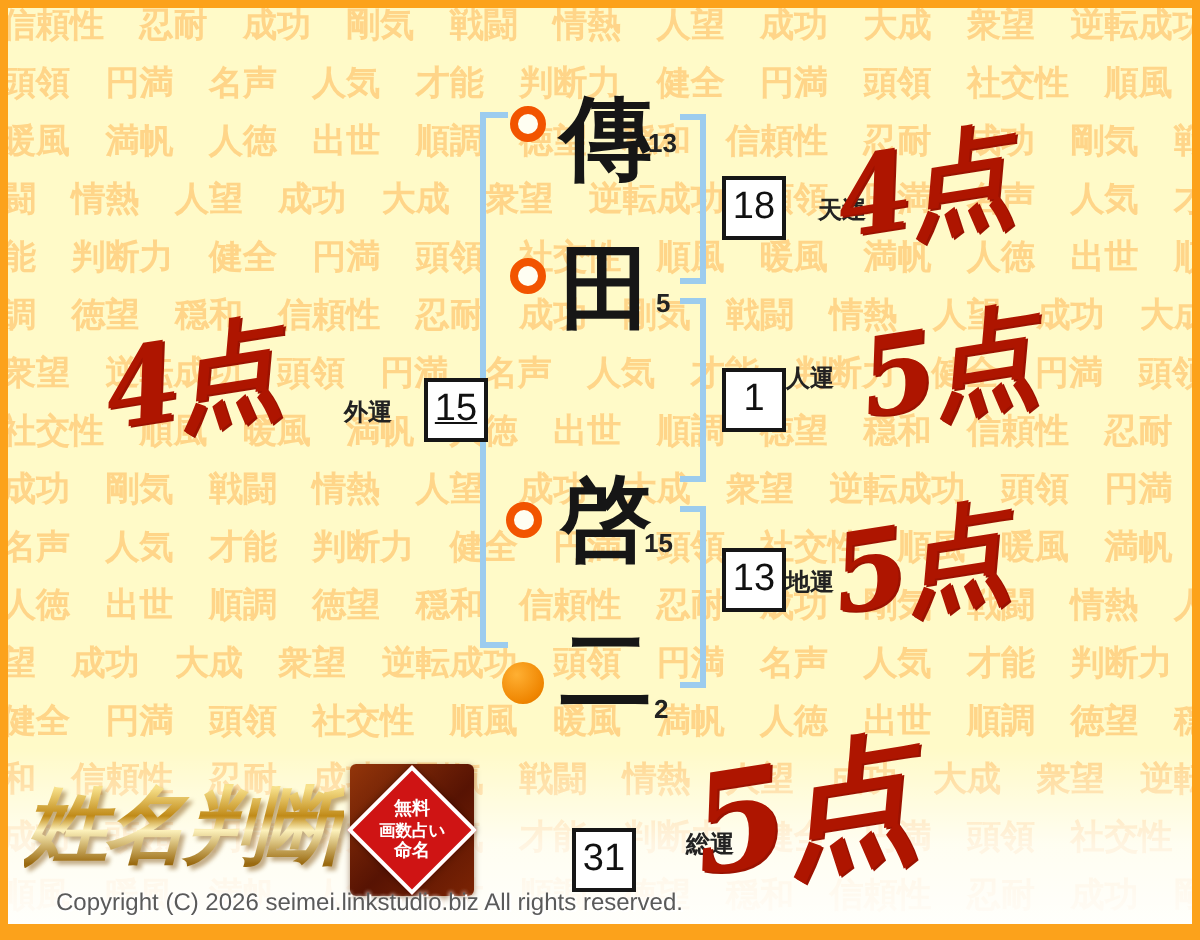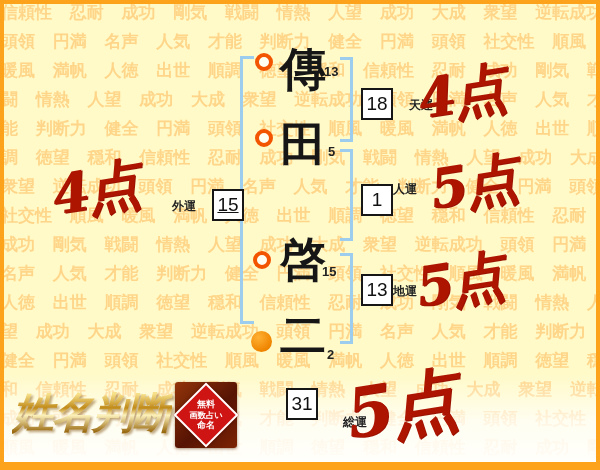--- a/index.html
+++ b/index.html
@@ -121,34 +121,35 @@
 
   <div class="abs fortune-label" style="left:168px; top:194px;">外運</div>
   <div class="abs num-box" style="left:208px; top:185px;text-decoration:underline;">15</div>
 
   <div class="abs num-box" style="left:357px; top:180px;">1</div>
   <div class="abs fortune-label" style="left:389px; top:177px;">人運</div>
 
   <div class="abs num-box" style="left:357px; top:270px;">13</div>
   <div class="abs fortune-label" style="left:389px; top:279px;">地運</div>
 
-  <div class="abs num-box" style="left:282px; top:384px;">31</div>
+  <div class="abs num-box" style="left:282px; top:410px;">31</div>
   <div class="abs fortune-label" style="left:315px; top:410px;padding-left:24px;">総運</div>
 
   <div class="abs score" style="left:414px; top:62px;">4点</div>
   <div class="abs score" style="left:48px;  top:158px;">4点</div>
   <div class="abs score" style="left:426px; top:152px;">5点</div>
   <div class="abs score" style="left:412px; top:250px;">5点</div>
   <div id="score-sou" class="abs score" style="left:342px; top:368px;">5点</div>
 
   <div id="logo" class="abs" style="left:8px; top:388px;">姓名判断</div>
 
   <div id="seal" class="abs">
     <div id="seal-diamond"></div>
     <div id="seal-text">
       <span>無料</span>
       <span class="s-small">画数占い</span>
       <span>命名</span>
     </div>
   </div>
 
+  <div id="copyright" class="abs" style="left:24px; top:440px;">Copyright (C) 2026 seimei.linkstudio.biz All rights reserved.</div>
 
 </div>
 
 </body></html>

